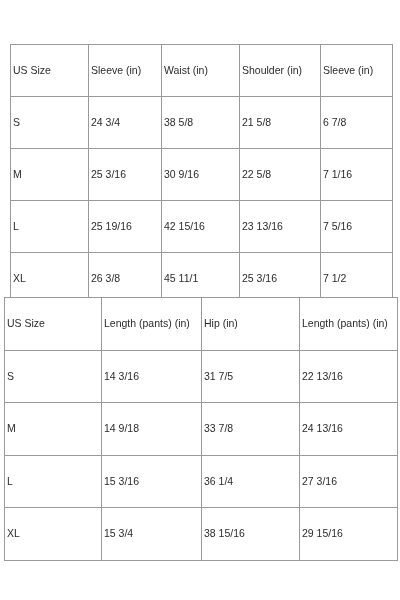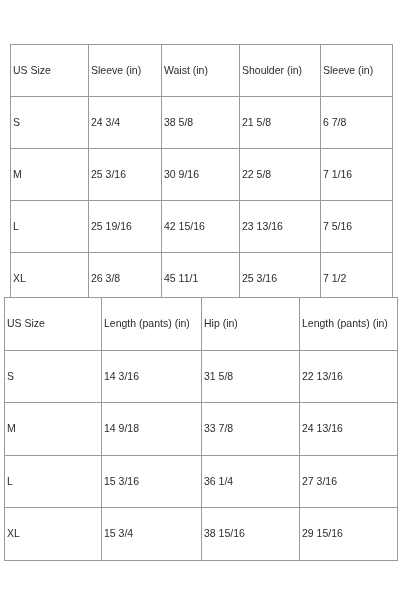--- a/index.html
+++ b/index.html
@@ -121,21 +121,21 @@
   <tbody>
     <tr>
       <td>US Size</td>
       <td>Length (pants) (in)</td>
       <td>Hip (in)</td>
       <td>Length (pants) (in)</td>
     </tr>
     <tr>
       <td>S</td>
       <td>14 3/16</td>
-      <td>31 5/8</td>
+      <td>31 7/5</td>
       <td>22 13/16</td>
     </tr>
     <tr>
       <td>M</td>
       <td>14 9/18</td>
       <td>33 7/8</td>
       <td>24 13/16</td>
     </tr>
     <tr>
       <td>L</td>

